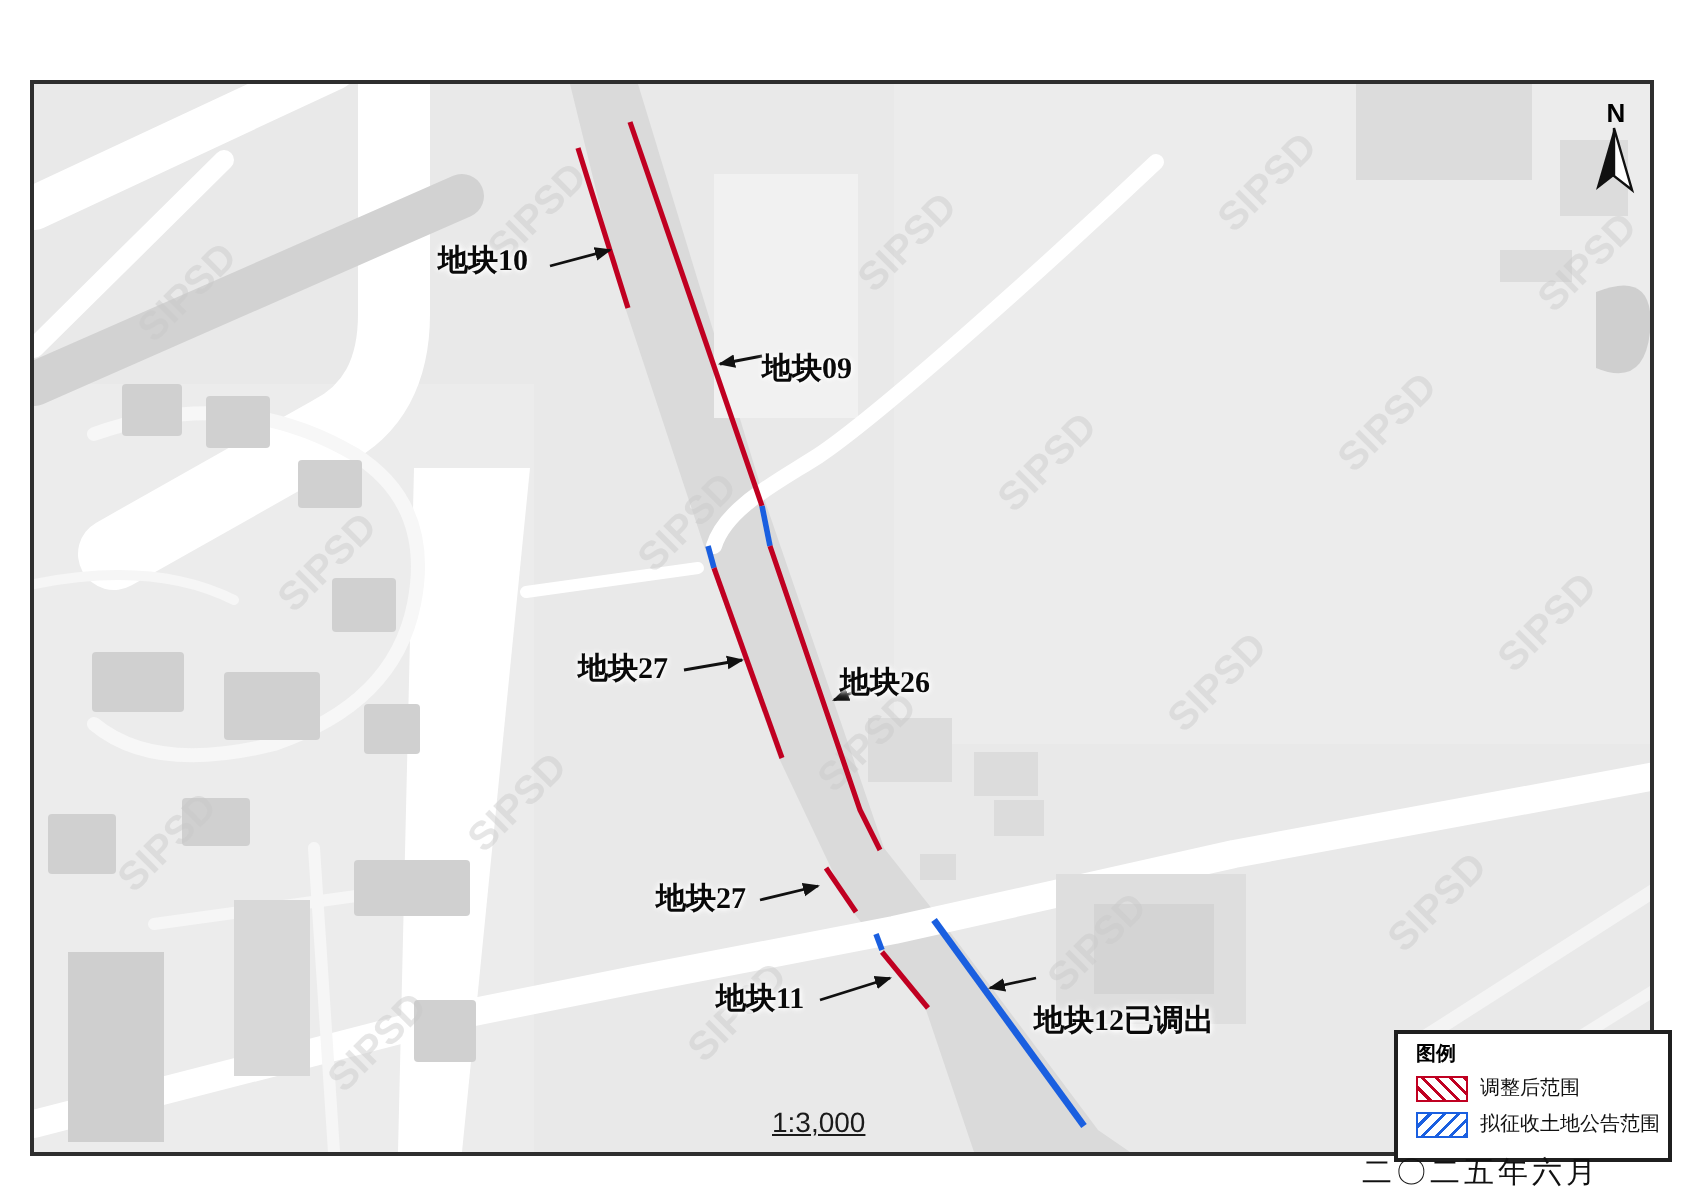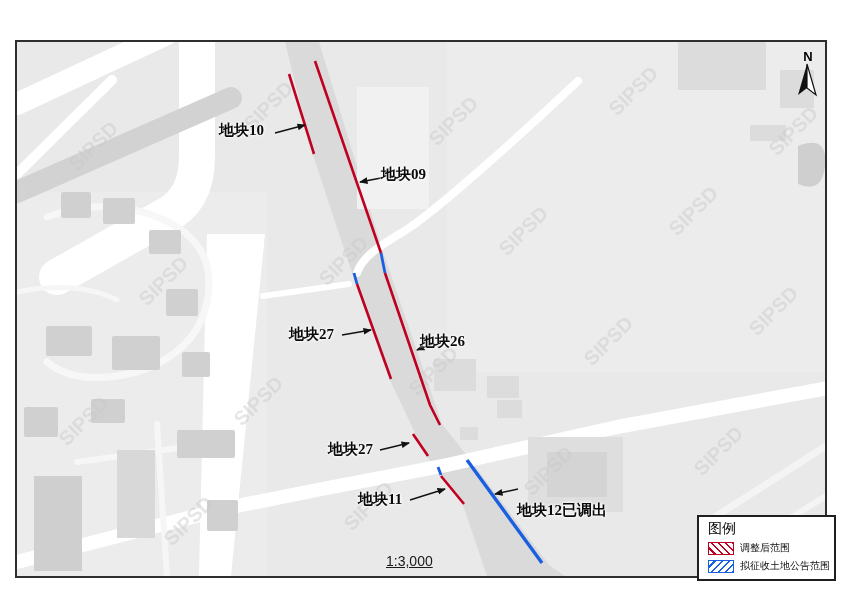--- a/index.html
+++ b/index.html
@@ -31,21 +31,21 @@
     font-family:Liberation Serif, serif;
   }
   .scale-text{
     position:absolute;left:386px;top:553px;font-size:14px;color:#1a1a1a;text-decoration:underline;
   }
   .legend{
     position:absolute;left:697px;top:515px;width:126px;height:59px;
     background:#fff;border:2px solid #1f1f1f;padding:3px 0 0 9px;box-sizing:content-box;
   }
   .legend-title{
-    font-family:"Liberation Serif",serif;font-weight:normal;font-size:14px;color:#000;
+    font-family:"Liberation Serif",serif;font-weight:bold;font-size:10px;color:#000;
     margin-bottom:3px;
   }
   .legend-row{display:flex;align-items:center;margin-bottom:4px;}
   .swatch{width:26px;height:13px;margin-right:6px;flex:0 0 auto;box-sizing:border-box;}
   .swatch.adjusted{
     border:1.6px solid var(--adjusted-range);
     background:repeating-linear-gradient(45deg,#fff 0 3.5px,var(--adjusted-range) 3.5px 5px);
   }
   .swatch.proposed{
     border:1.6px solid var(--proposed-range);
@@ -181,35 +181,36 @@
 
       <g>
         <text x="791" y="19" text-anchor="middle" font-size="13" font-weight="bold" fill="#000">N</text>
         <polygon points="790,22 781,53 790,46" fill="#111"></polygon>
         <polygon points="790,22 799,53 790,46" fill="#fff" stroke="#111" stroke-width="1.2"></polygon>
       </g>
     </svg>
   </div>
 
   <div class="parcel-label" style="left:219px;top:121px">地块10</div>
-  <div class="parcel-label" style="left:381px;top:165px">地块09</div>
+  <div class="parcel-label" style="left:381px;top:175px">地块09</div>
   <div class="parcel-label" style="left:289px;top:325px">地块27</div>
   <div class="parcel-label" style="left:420px;top:332px">地块26</div>
   <div class="parcel-label" style="left:328px;top:440px">地块27</div>
   <div class="parcel-label" style="left:358px;top:490px">地块11</div>
   <div class="parcel-label" style="left:517px;top:501px">地块12已调出</div>
 
   <div class="scale-text">1:3,000</div>
 
   <div class="legend">
     <div class="legend-title">图例</div>
     <div class="legend-row">
       <span class="swatch adjusted"></span>
       <span class="legend-label">调整后范围</span>
     </div>
     <div class="legend-row">
       <span class="swatch proposed"></span>
       <span class="legend-label">拟征收土地公告范围</span>
     </div>
   </div>
 
+  <div class="date-text">二〇二五年六月</div>
 
 </div>
 
 </body></html>

